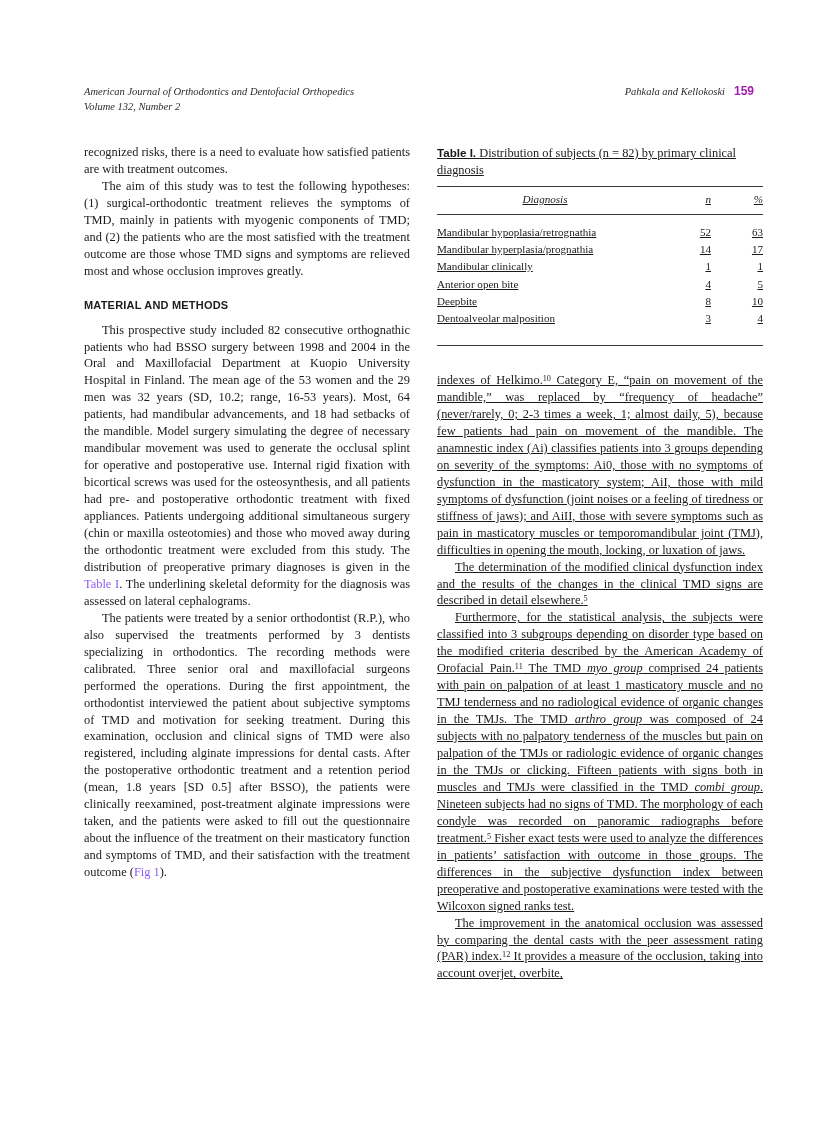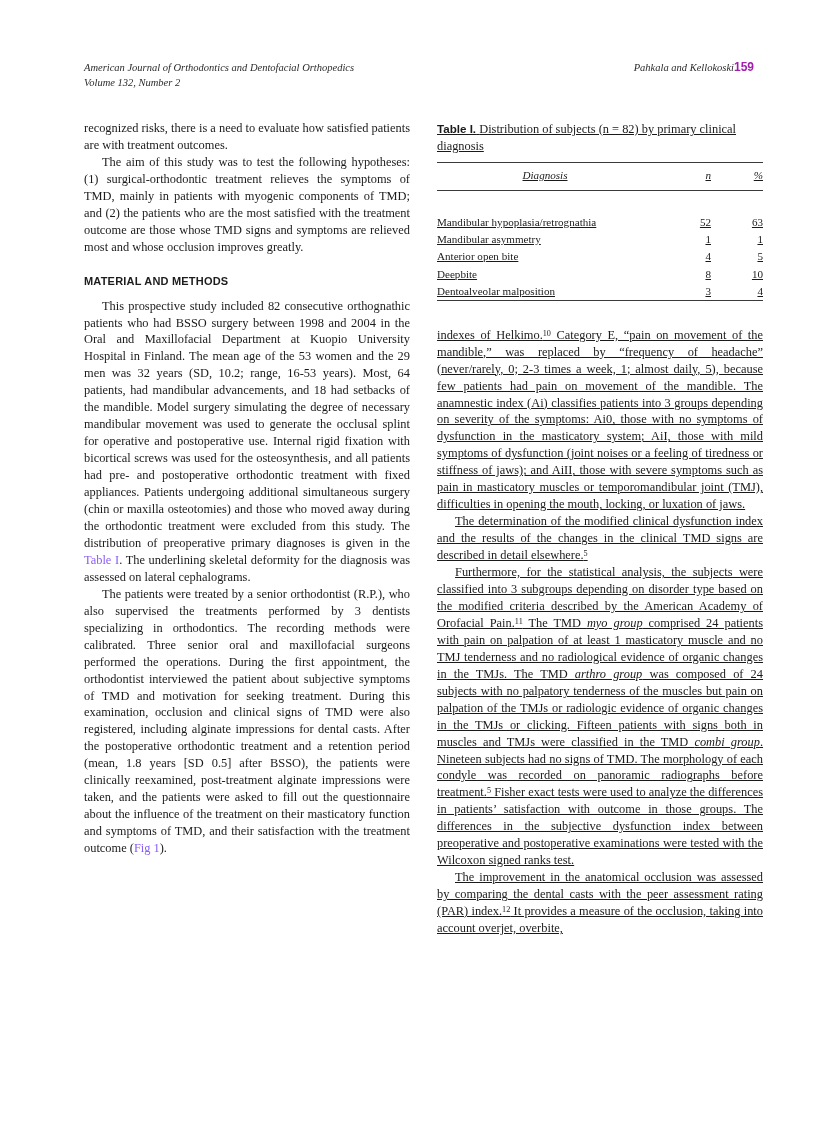--- a/index.html
+++ b/index.html
@@ -8,20 +8,21 @@
     background: #ffffff;
   }
   .page {
     position: relative;
     width: 838px;
     height: 1078px;
     background: #ffffff;
     overflow: hidden;
     font-family: "Liberation Serif", "DejaVu Serif", serif;
     color: #1a1a1a;
+    margin-top: 24px;
   }
 
   
   .runhead {
     position: absolute;
     left: 84px;
     top: 60px;
     width: 670px;
     display: flex;
     justify-content: space-between;
@@ -29,21 +30,21 @@
     font-size: 10.5px;
     line-height: 15px;
   }
   .runhead-left {
     font-style: italic;
     color: #2b2b2b;
   }
   .runhead-right {
     display: flex;
     align-items: baseline;
-    gap: 0;
+    gap: 9px;
     white-space: nowrap;
   }
   .runhead-authors {
     font-style: italic;
     color: #2b2b2b;
   }
   .runhead-page {
     font-family: "Liberation Sans", "DejaVu Sans", sans-serif;
     font-weight: bold;
     font-size: 12px;
@@ -112,23 +113,23 @@
   }
   table.data thead th {
     font-weight: normal;
     font-style: italic;
     padding: 5px 0 7px 0;
     border-top: 1.6px solid #3a3a3a;
     border-bottom: 0.9px solid #3a3a3a;
     text-align: center;
   }
   table.data thead th.num { text-align: right; }
-  table.data tbody tr:first-child td { padding-top: 24px; }
+  table.data tbody tr:first-child td { padding-top: 10px; }
   table.data tbody tr:last-child td {
-    padding-bottom: 1px;
+    padding-bottom: 19px;
   }
   table.data tbody td {
     padding: 1.4px 0;
     text-align: left;
     vertical-align: baseline;
   }
   table.data tbody td.num { text-align: right; }
   table.data tbody { border-bottom: 1.6px solid #3a3a3a; }
   .c-n { width: 58px; }
   .c-p { width: 52px; }
@@ -179,21 +180,26 @@
             <th class="num c-p">%</th>
           </tr>
         </thead>
         <tbody>
           <tr>
             <td>Mandibular hypoplasia/retrognathia</td>
             <td class="num">52</td>
             <td class="num">63</td>
           </tr>
           <tr>
-            <td>Mandibular asymmetry</td>
+            <td>Mandibular hyperplasia/prognathia</td>
+            <td class="num">14</td>
+            <td class="num">17</td>
+          </tr>
+          <tr>
+            <td>Mandibular clinically</td>
             <td class="num">1</td>
             <td class="num">1</td>
           </tr>
           <tr>
             <td>Anterior open bite</td>
             <td class="num">4</td>
             <td class="num">5</td>
           </tr>
           <tr>
             <td>Deepbite</td>

